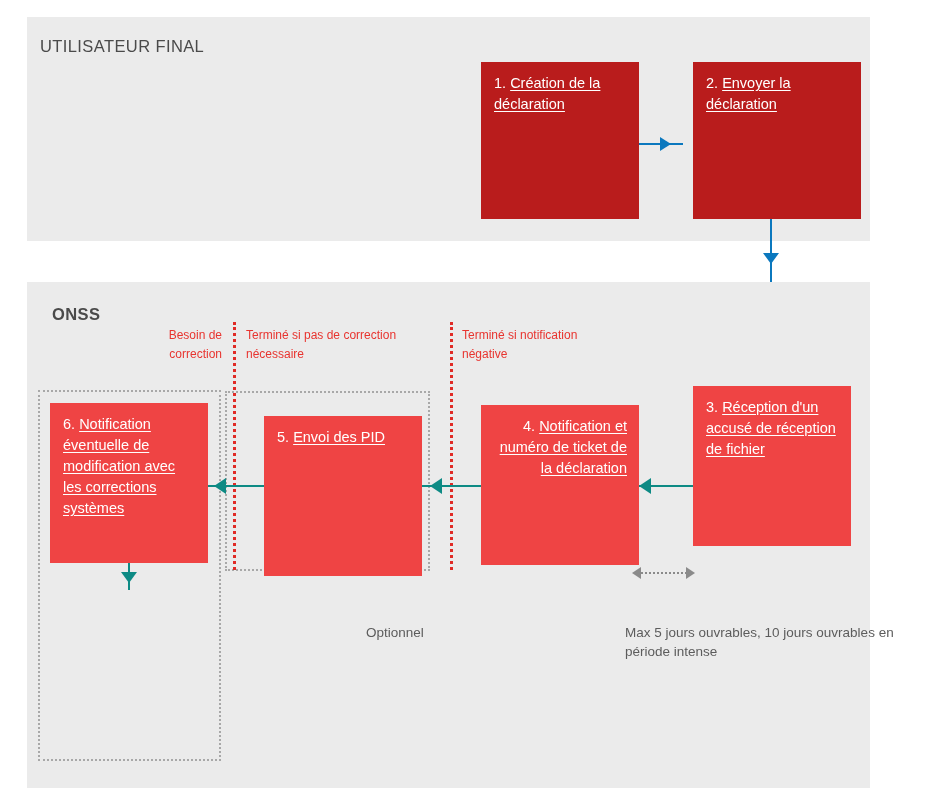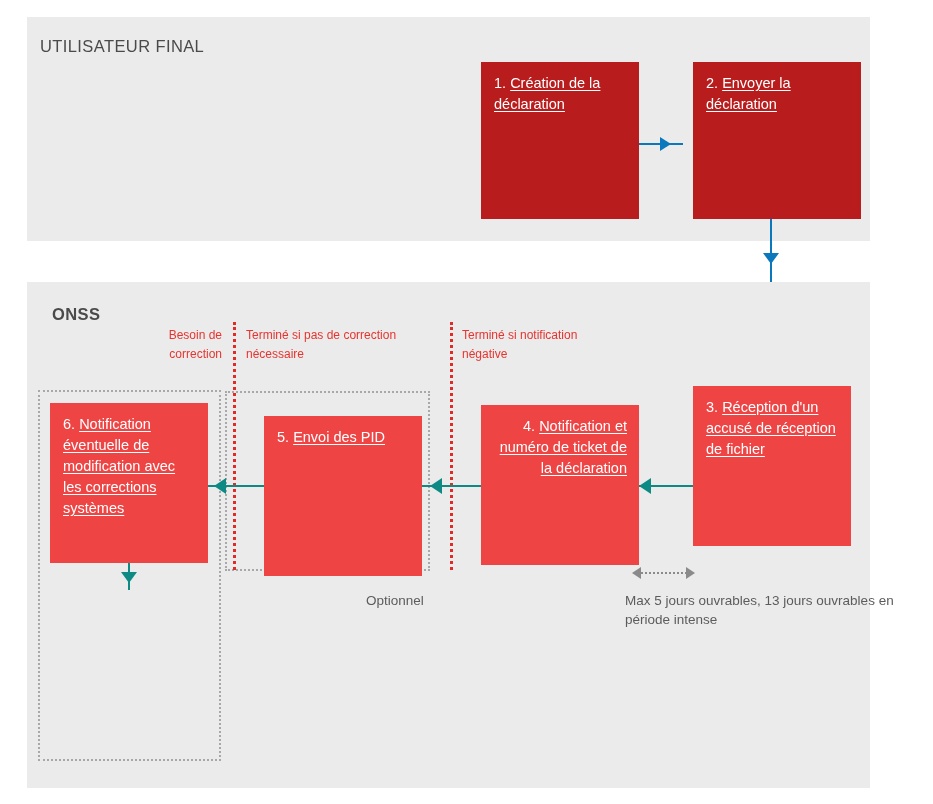--- a/index.html
+++ b/index.html
@@ -115,20 +115,21 @@
     border: 2px dotted #a8a8a8;
   }
   #dotted-outer { left: 38px;  top: 390px; width: 183px; height: 371px; }
   #dotted-opt   { left: 225px; top: 391px; width: 205px; height: 180px; }
 
   .gray-label {
     position: absolute;
     color: #5c5c5c;
     font-size: 13.5px;
     line-height: 19px;
+    margin-top: 32px;
   }
   #lab-optionnel { left: 366px; top: 591px; }
   #lab-maxdays   { left: 625px; top: 591px; }
 
   
   #measure-line {
     position: absolute;
     left: 641px; top: 572px; width: 46px; height: 0;
     border-top: 2px dotted #8a8a8a;
   }
@@ -208,15 +209,15 @@
   <div class="arrow arrow-left-teal" style="left:214px; top:478px;"></div>
 
   <div class="line v-teal" style="left:128px; top:563px; height:27px;"></div>
   <div class="arrow arrow-down-teal" style="left:121px; top:572px;"></div>
 
   <div id="measure-line"></div>
   <div class="measure-cap" id="measure-cap-l"></div>
   <div class="measure-cap" id="measure-cap-r"></div>
 
   <div class="gray-label" id="lab-optionnel">Optionnel</div>
-  <div class="gray-label" id="lab-maxdays">Max 5 jours ouvrables, 13 jours ouvrables en période intense</div>
+  <div class="gray-label" id="lab-maxdays">Max 5 jours ouvrables, 10 jours ouvrables en période intense</div>
 
 </div>
 
 </body></html>

